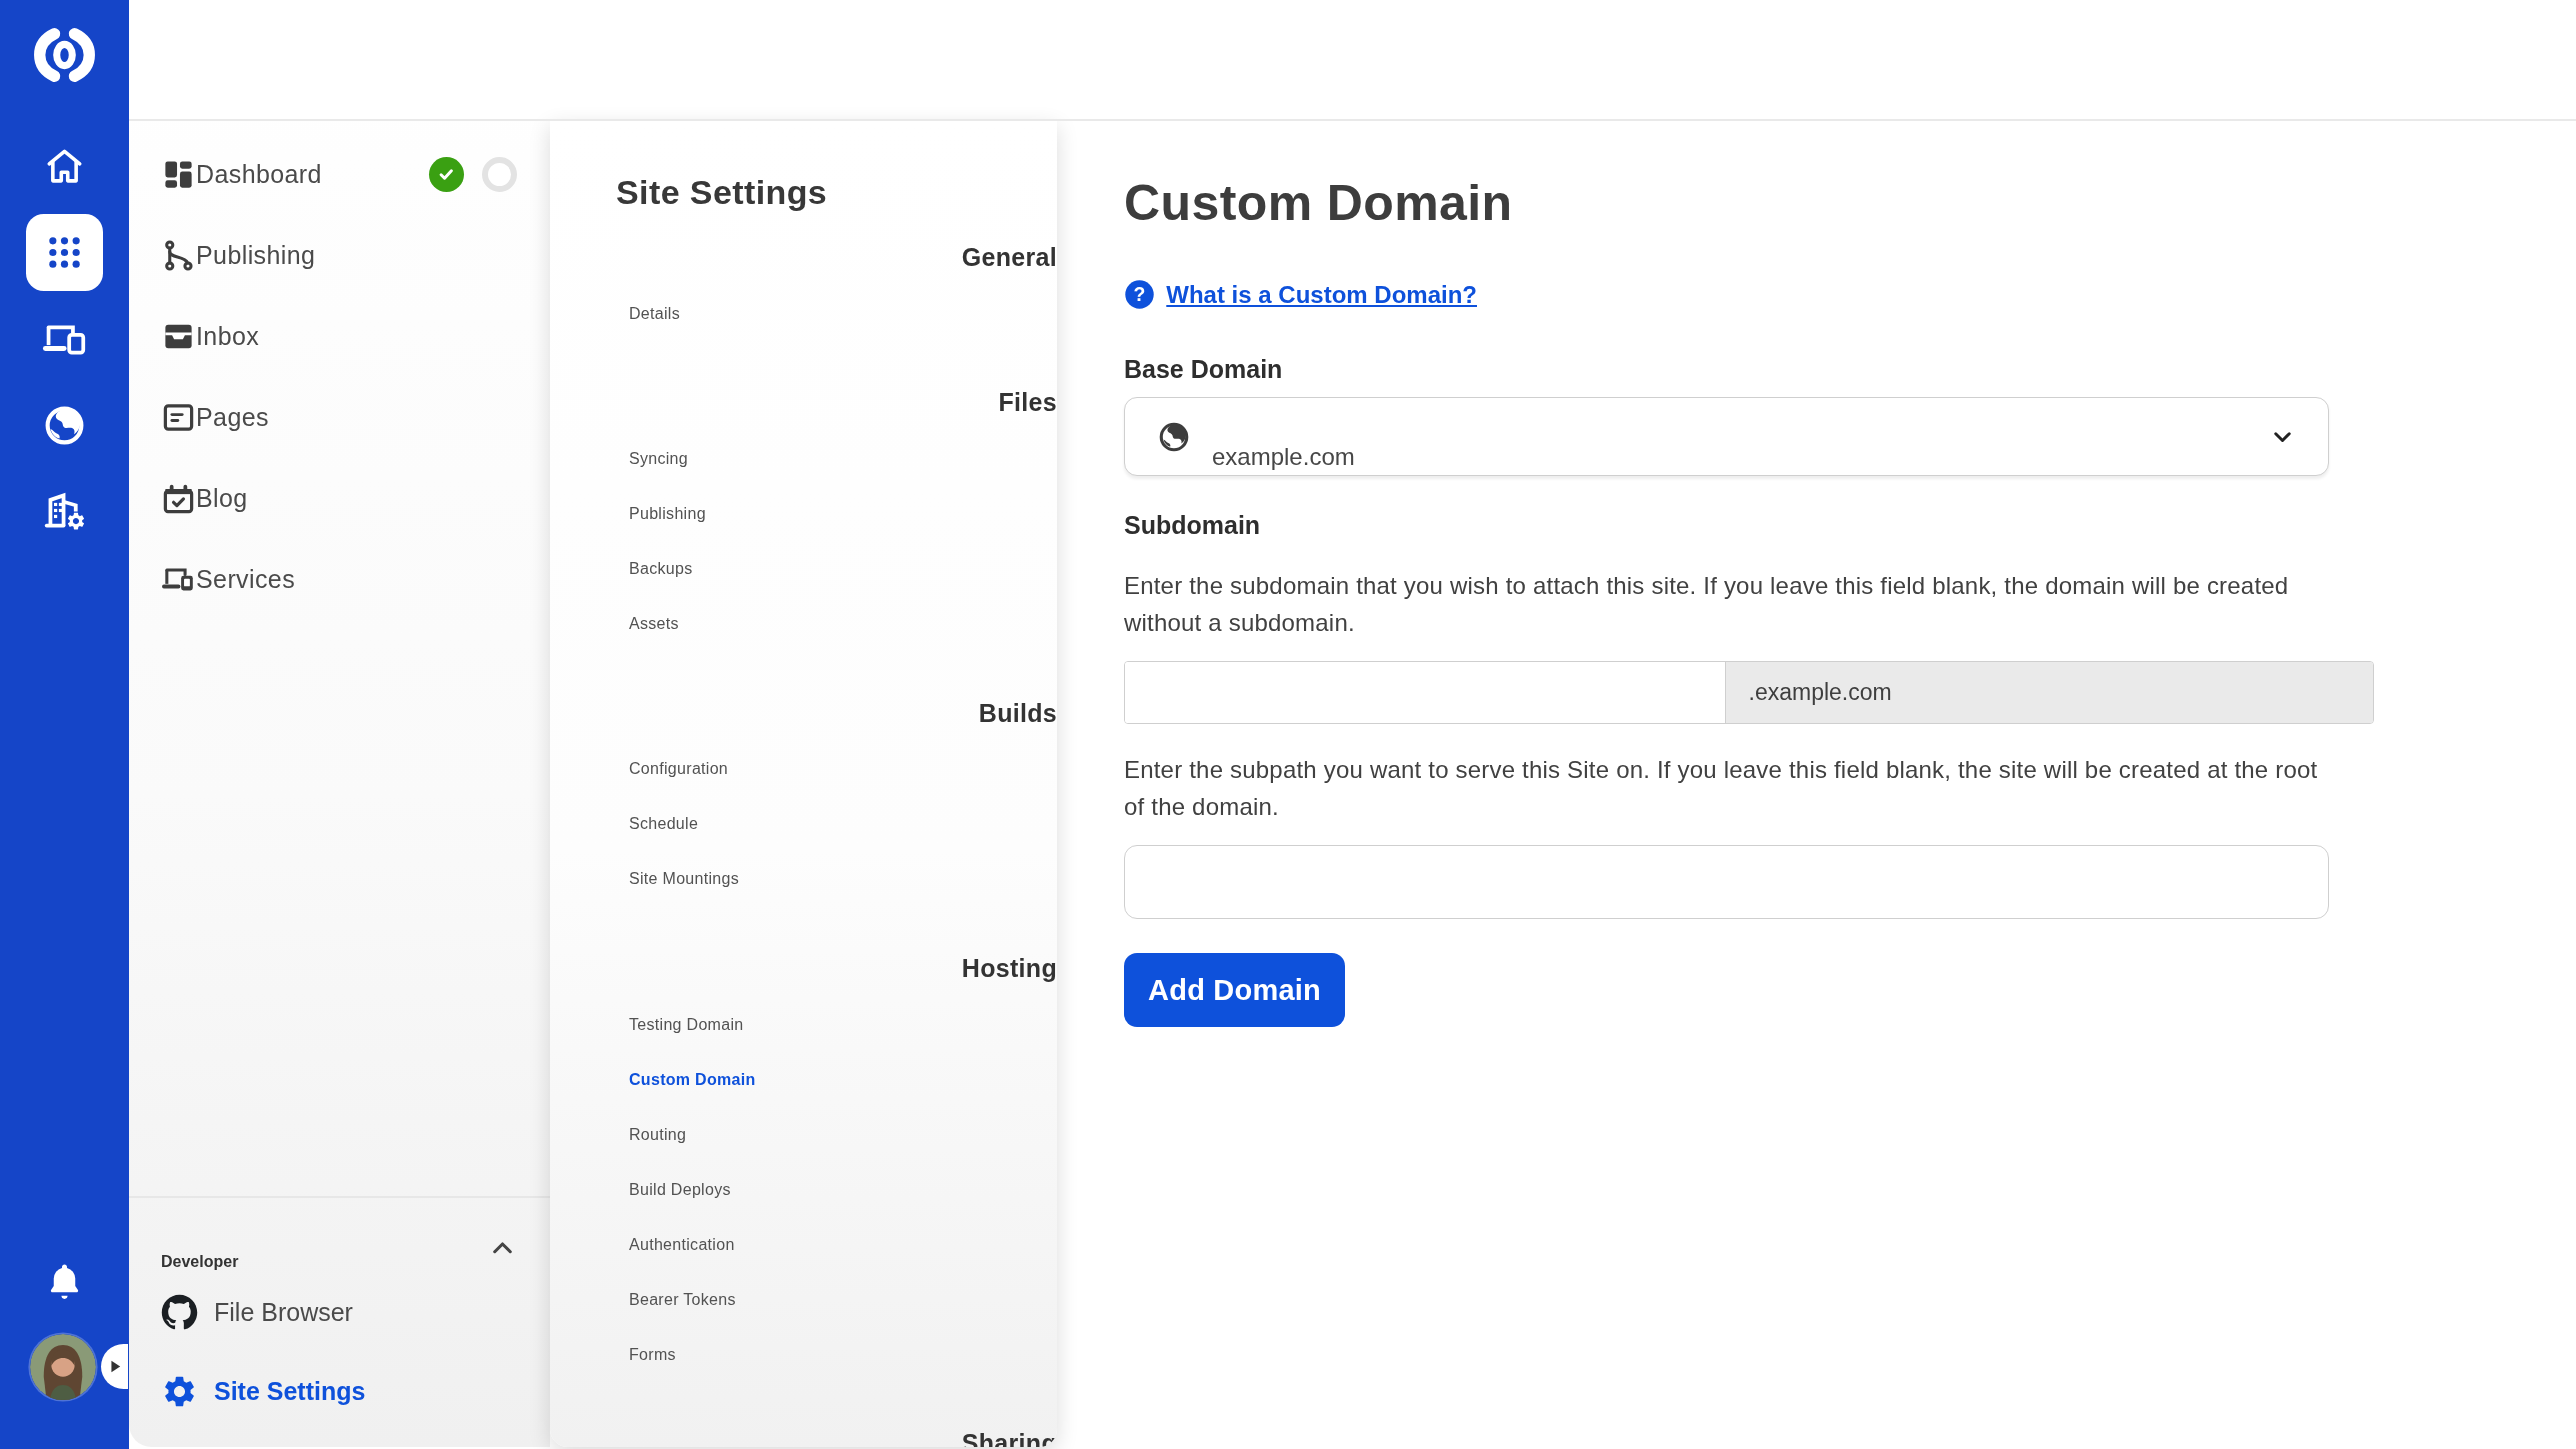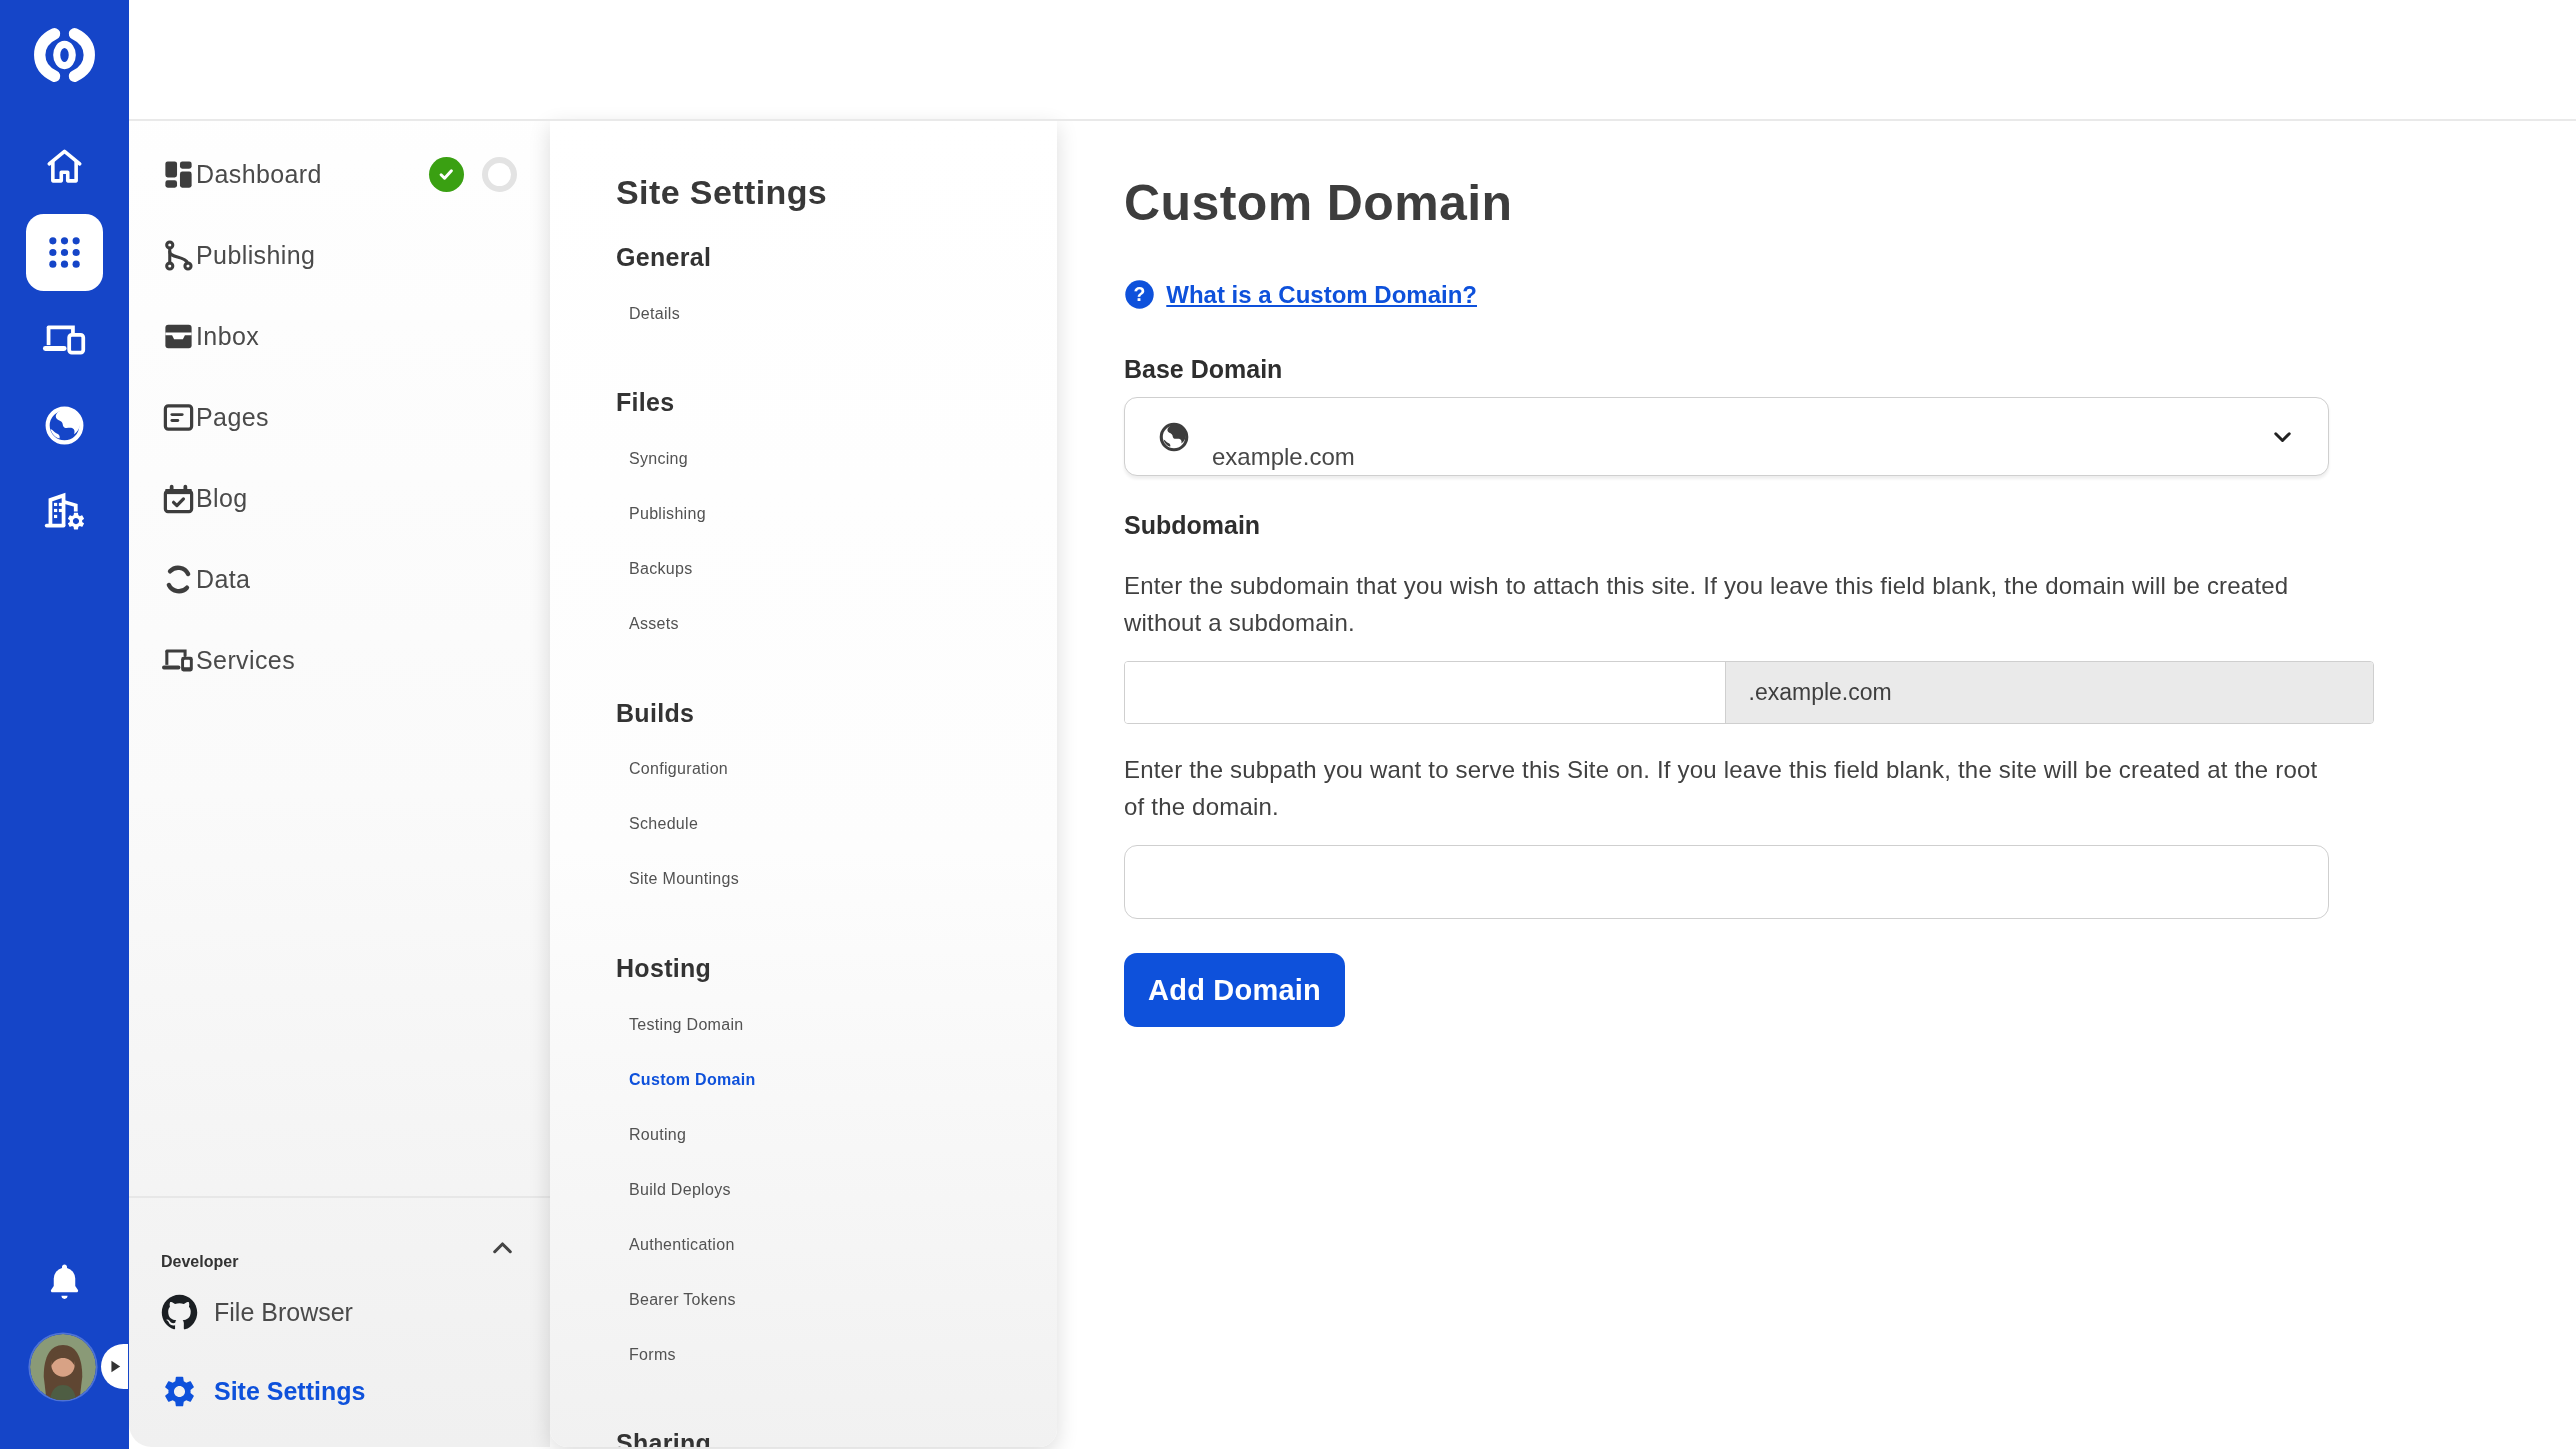--- a/index.html
+++ b/index.html
@@ -38,21 +38,21 @@
   .dev-head .chev { margin-left:auto; width:31px; height:31px; }
   .dev-row { position:absolute; left:32px; display:flex; align-items:center; cursor:pointer; }
   .dev-row .dicon { width:37px; height:37px; }
   .dev-row .drlabel { margin-left:16px; font-size:25px; color:#4a4a4a; }
   .dev-row.active .drlabel { color:#0E51DB; font-weight:700; }
 
   
   .settings-card { position:absolute; left:550px; top:121px; width:507px; height:1326px; background:linear-gradient(180deg,#ffffff 0%,#fdfdfd 55%,#f1f1f1 100%); box-shadow:0 6.4px 22.5px rgba(0,0,0,.14); border-radius:0 0 17.7px 17.7px; overflow:hidden; z-index:3; }
   .sn { padding:52px 0 0 66px; }
   .sn-title { font-size:34px; font-weight:700; color:#383838; letter-spacing:0.4px; }
-  .sn-head { font-size:25px; font-weight:700; color:#333; margin-top:47px; height:32px; letter-spacing:0.3px; }
+  .sn-head { font-size:25px; font-weight:700; color:#333; margin-top:47px; height:32px; letter-spacing:0.3px;text-align:right; }
   .sn-head.first { margin-top:31px; }
   .sn-group { margin-top:11.3px; }
   .sn-item { height:55px; display:flex; align-items:center; padding-left:13px; font-size:16px; color:#525252; cursor:pointer; letter-spacing:0.3px; }
   .sn-item.active { color:#0E51DB; font-weight:700; }
 
   
   .topbar { position:absolute; left:129px; top:0; right:0; height:119px; background:#fff; z-index:2; }
   .person-chip { position:absolute; left:1619px; top:26.6px; width:56px; height:56px; border-radius:50%; background:#f1f1f1; display:flex; align-items:center; justify-content:center; cursor:pointer; }
   .preview-link { position:absolute; left:1726px; top:40px; display:flex; align-items:center; gap:9.7px; cursor:pointer; }
   .preview-link .ltext { font-size:25px; font-weight:700; color:#0E51DB; text-decoration:underline; }
@@ -233,27 +233,20 @@
       <svg class="nicon" viewBox="0 0 24 24">
           <path fill="#3d3d3d" d="M3 5.5h18V9H3z"></path>
           <rect x="3" y="7" width="18" height="14" rx="1.8" fill="none" stroke="#3d3d3d" stroke-width="2.2"></rect>
           <rect x="6" y="2.6" width="2.6" height="4.2" rx="1.3" fill="#3d3d3d"></rect>
           <rect x="15.4" y="2.6" width="2.6" height="4.2" rx="1.3" fill="#3d3d3d"></rect>
           <path d="m8.6 14.6 2.3 2.3 4.5-4.6" fill="none" stroke="#3d3d3d" stroke-width="2.2" stroke-linecap="round" stroke-linejoin="round"></path>
         </svg>
       <span class="nlabel">Blog</span>
     </div>
     <div class="nav-row">
-      <svg class="nicon" viewBox="0 0 24 24" fill="none" stroke="#3d3d3d" stroke-width="3" stroke-linecap="round">
-          <path d="M18.6 8.2A7.6 7.6 0 0 0 6.2 6.4"></path>
-          <path d="M5.4 15.8a7.6 7.6 0 0 0 12.4 1.8"></path>
-        </svg>
-      <span class="nlabel">Data</span>
-    </div>
-    <div class="nav-row">
       <svg class="nicon" viewBox="0 0 24 24">
           <path d="M4 5.5h12.5V8.5" fill="none" stroke="#3d3d3d" stroke-width="2.1" stroke-linecap="round"></path>
           <path d="M4 5.5V15" fill="none" stroke="#3d3d3d" stroke-width="2.1"></path>
           <path d="M2 16.8h10" fill="none" stroke="#3d3d3d" stroke-width="2.6" stroke-linecap="round"></path>
           <rect x="13.8" y="9.5" width="8" height="10" rx="1.6" fill="#3d3d3d"></rect>
           <rect x="15.8" y="11.5" width="4" height="5.2" rx=".6" fill="#fff"></rect>
         </svg>
       <span class="nlabel">Services</span>
     </div>
   </div>

